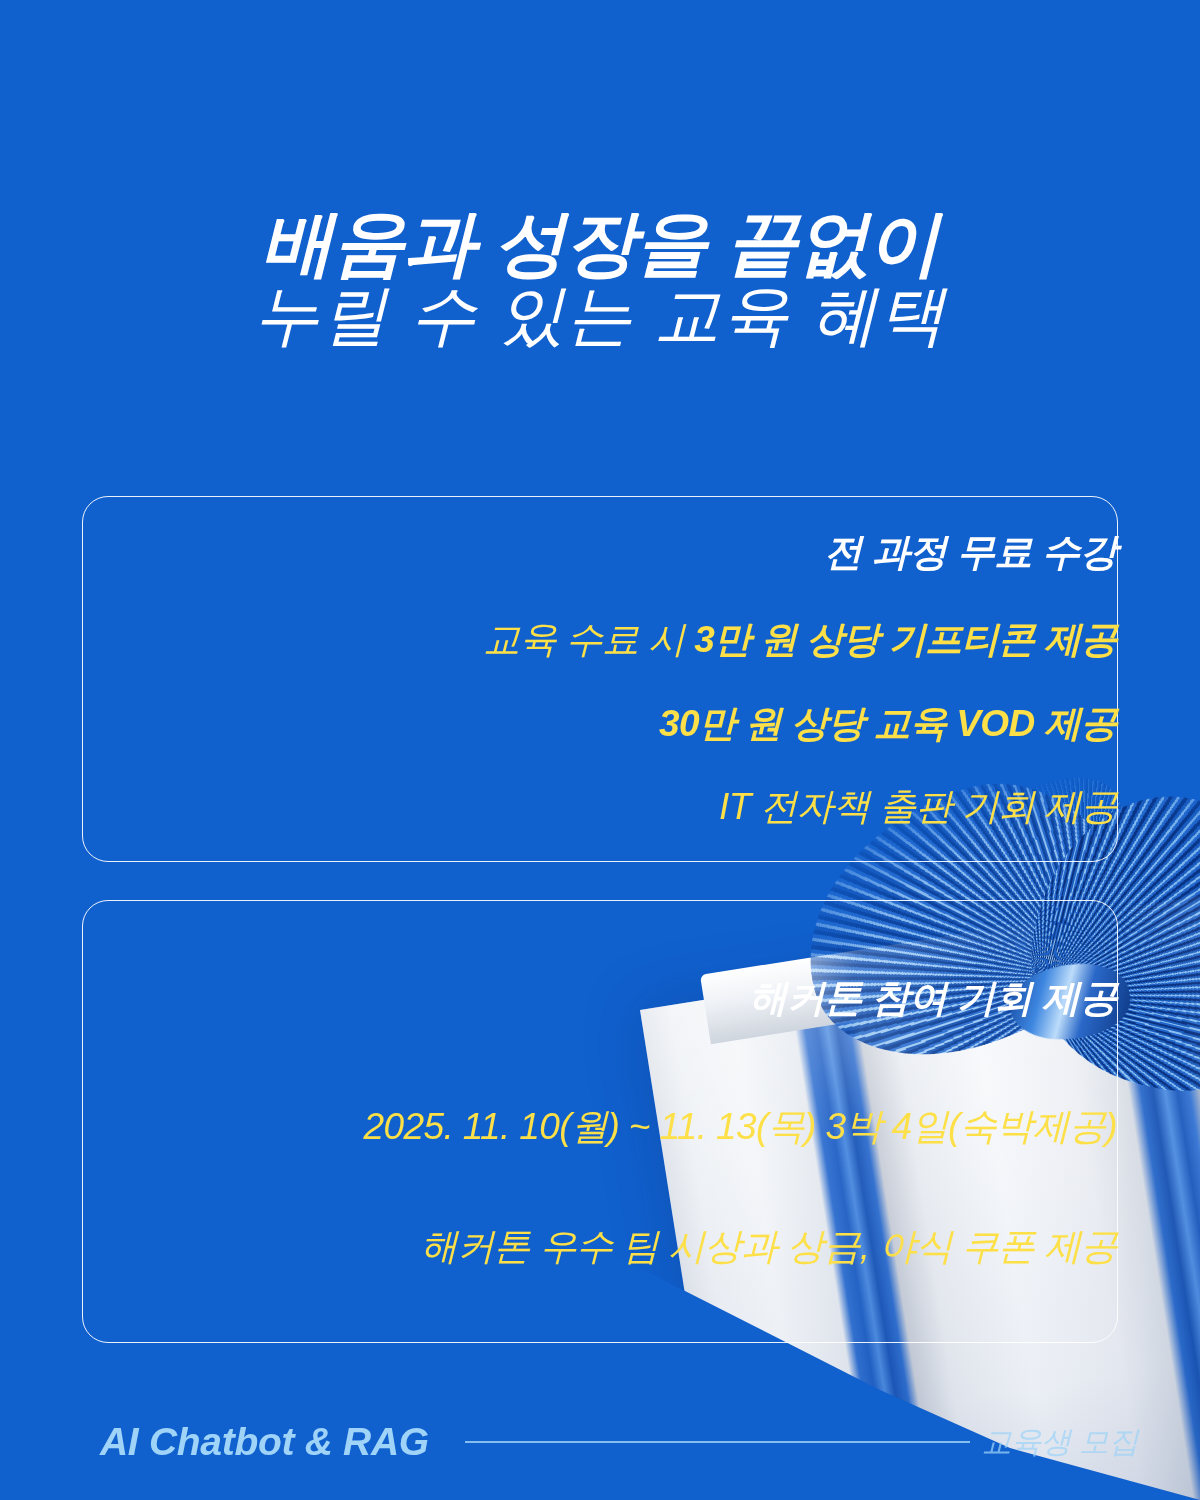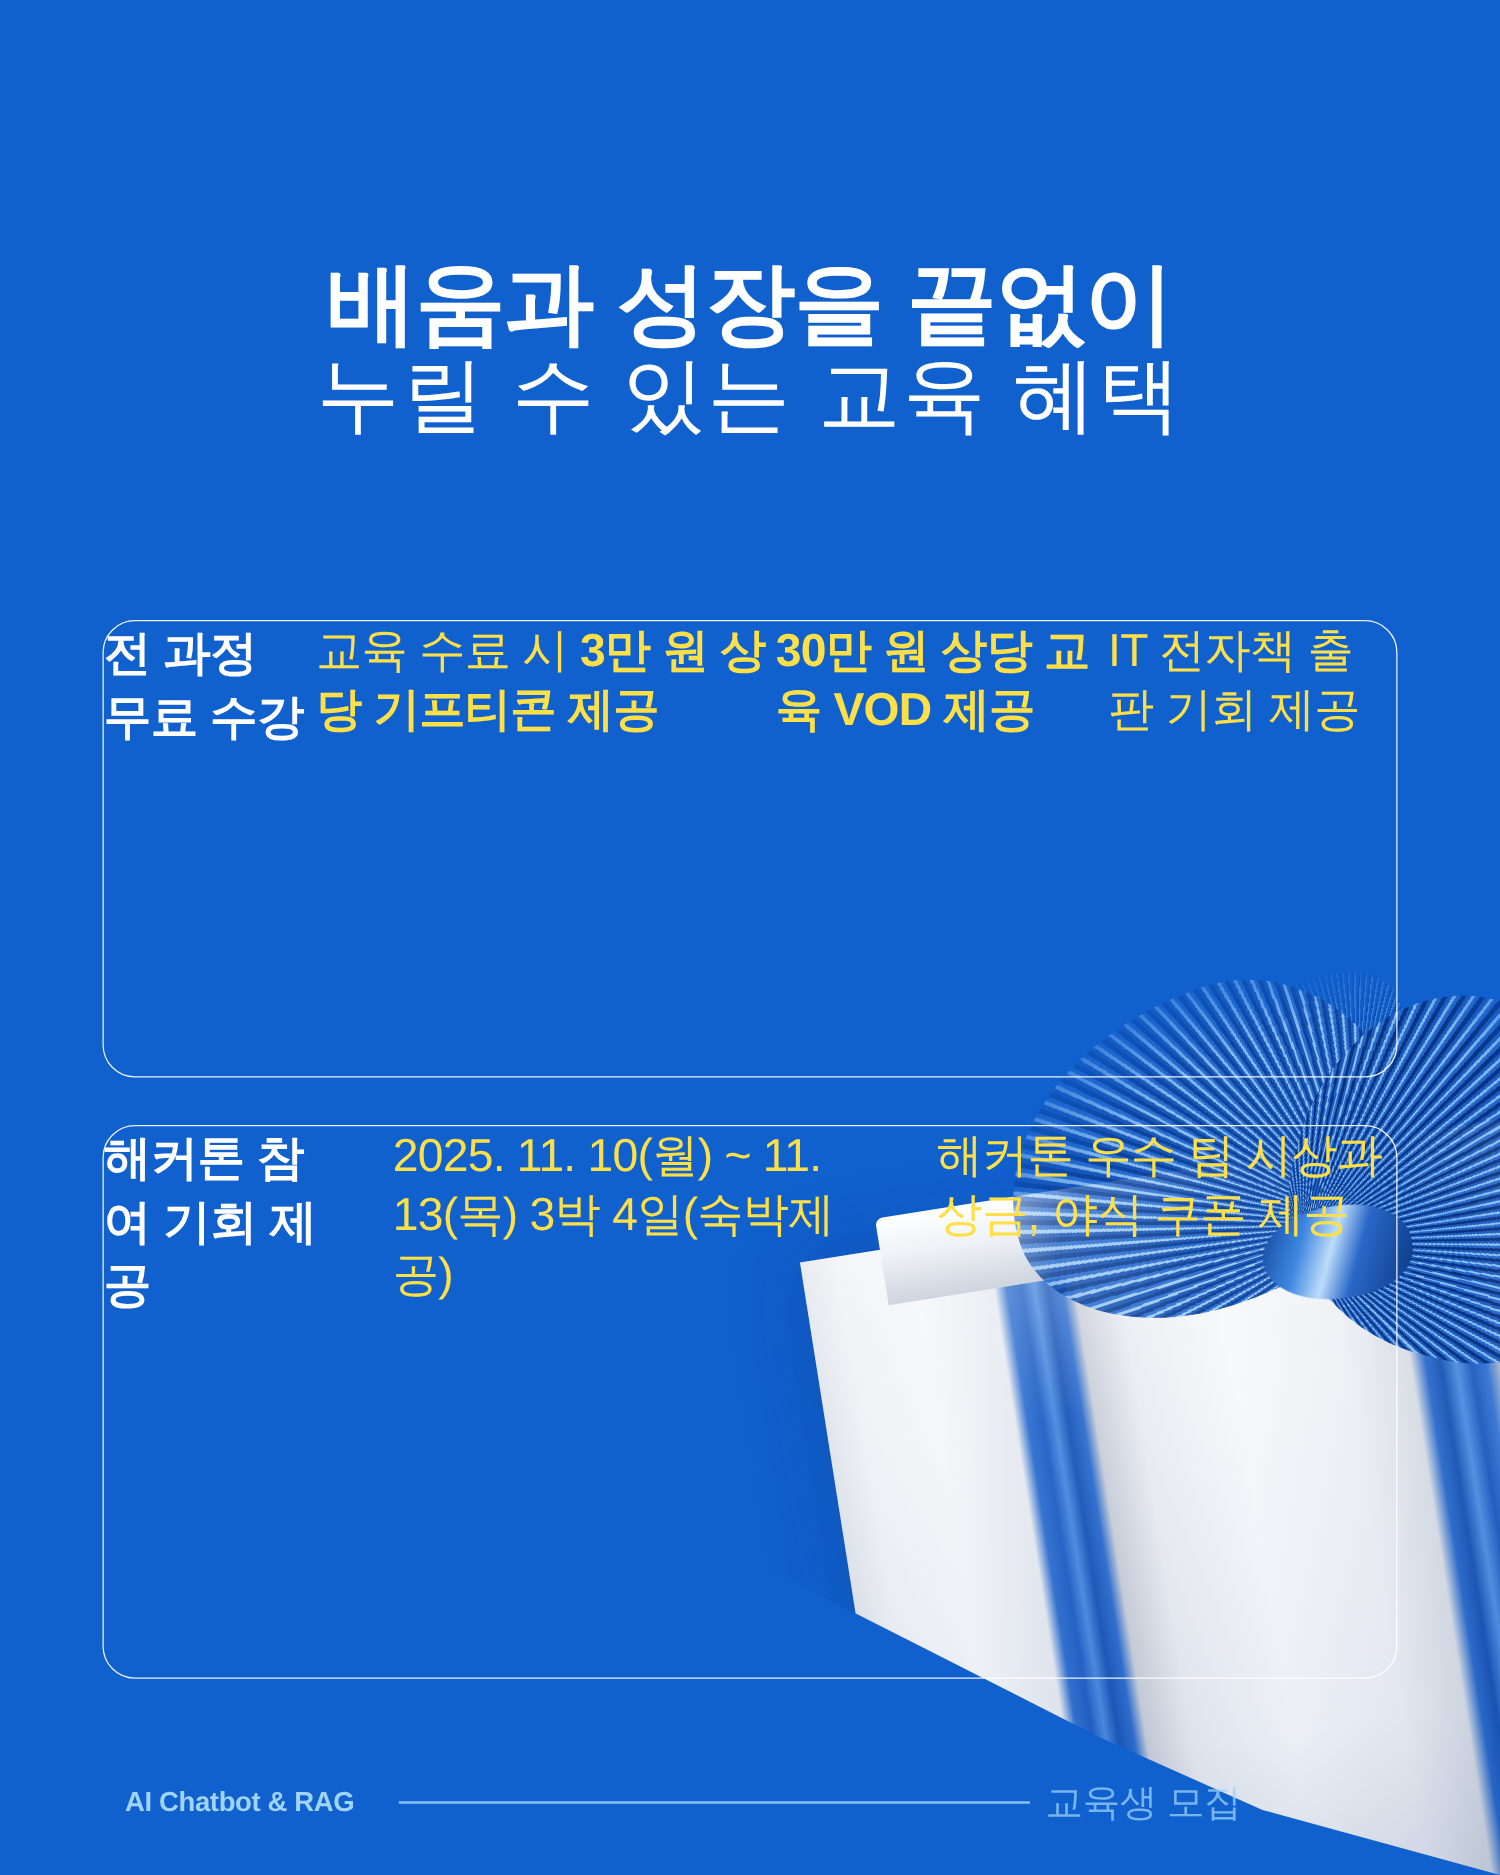--- a/index.html
+++ b/index.html
@@ -140,21 +140,21 @@
     left:0; bottom:0;
     width:1200px; height:260px;
     background:#1060CE;
     clip-path:polygon(0 0, 620px 18px, 880px 150px, 1010px 208px, 1200px 260px, 1200px 260px, 0 260px);
   }
 
   
   .content {
     position:relative;
     z-index:3;
-    width:1200px; height:1500px;
+    width:1200px; height:1500px;font-style:italic;
   }
 
   
   .hero { padding-top:206px; text-align:center; }
 
   .hero-line-1 {
     display:block;
     font-size:72px;
     font-weight:700;
     color:#ffffff;
@@ -171,21 +171,22 @@
   }
 
   
   .card {
     position:absolute;
     left:82px;
     width:1036px;
     border:1.6px solid rgba(255,255,255,0.92);
     border-radius:26px;
     display:flex;
-    align-items:flex-start;
+    flex-direction:column;
+    align-items:flex-end;
     justify-content:center;
   }
   .card-1 { top:496px; height:366px; }
   .card-2 { top:900px; height:443px;gap:37px; }
 
   .card-title {
     font-size:38px;
     font-weight:700;
     color:#ffffff;
     letter-spacing:-0.5px;
@@ -209,21 +210,21 @@
   .footer {
     position:absolute;
     left:0; top:1412px;
     width:1200px;
     height:60px;
     display:flex;
     align-items:center;
     padding:0 100px;
   }
   .footer-brand {
-    font-size:22px;
+    font-size:39px;
     font-weight:700;
     color:#9FD4F8;
     letter-spacing:-0.3px;
     white-space:nowrap;
   }
   .footer-rule {
     flex:0 0 auto;
     width:505px;
     height:2px;
     margin-left:36px;

